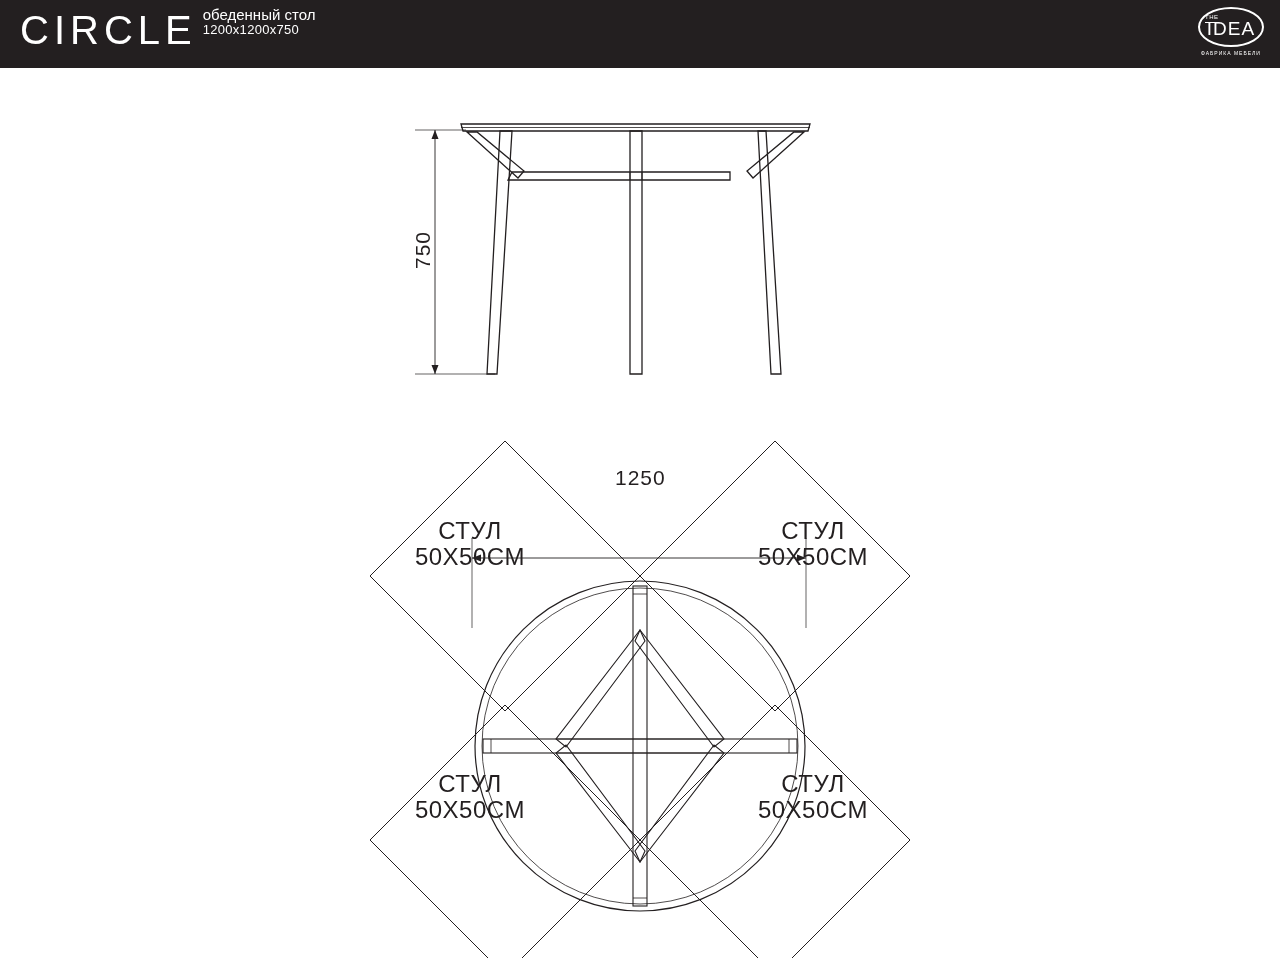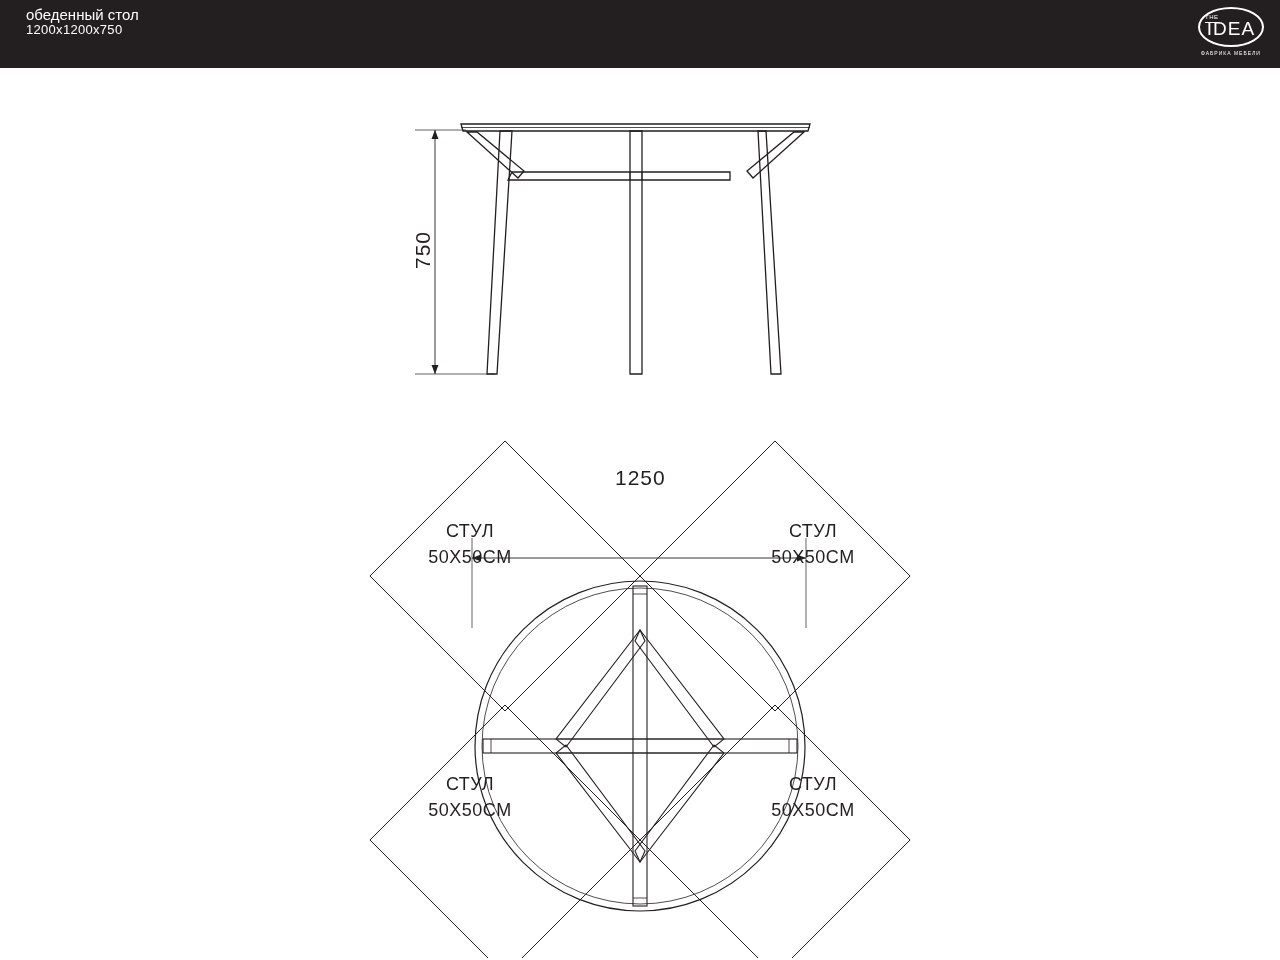--- a/index.html
+++ b/index.html
@@ -106,33 +106,34 @@
     letter-spacing: 1px;
     color: #231f20;
     white-space: nowrap;
   }
   .dim-vertical {
     transform: rotate(-90deg);
     transform-origin: center center;
   }
   .chair-label {
     position: absolute;
-    font-size: 18px;
+    font-size: 24px;
     letter-spacing: 0.5px;
     color: #231f20;
     text-align: center;
     line-height: 26px;
     white-space: nowrap;
   }
 </style>
 </head>
 <body>
 
 <div class="header">
   <div class="header-titles">
+    <div class="brand-name">CIRCLE</div>
     <div class="subtitle-block">
       <div class="subtitle-1">обеденный стол</div>
       <div class="subtitle-2">1200x1200x750</div>
     </div>
   </div>
 
   <div class="logo">
     <div class="logo-oval">
       <div class="logo-the">THE</div>
       <div class="logo-idea">IDEA</div>

